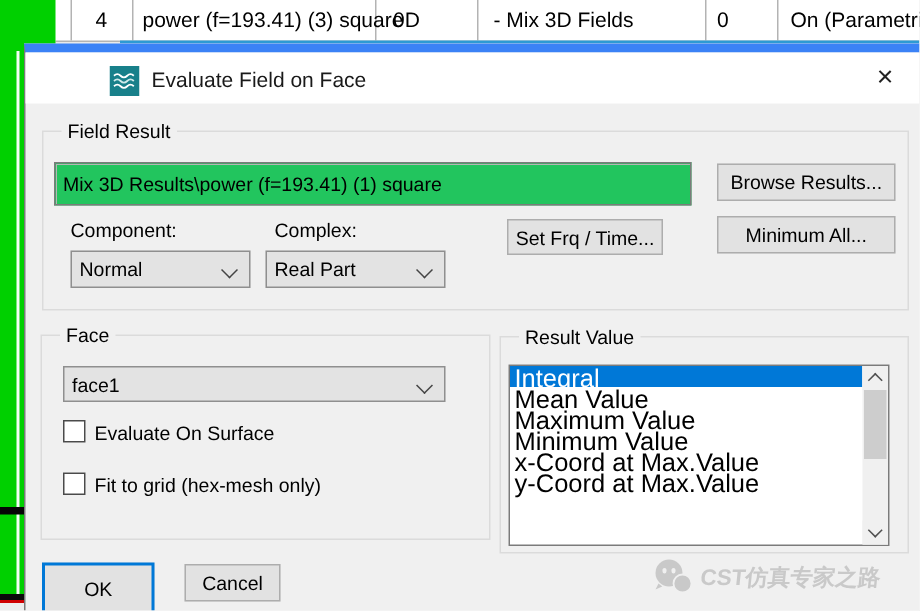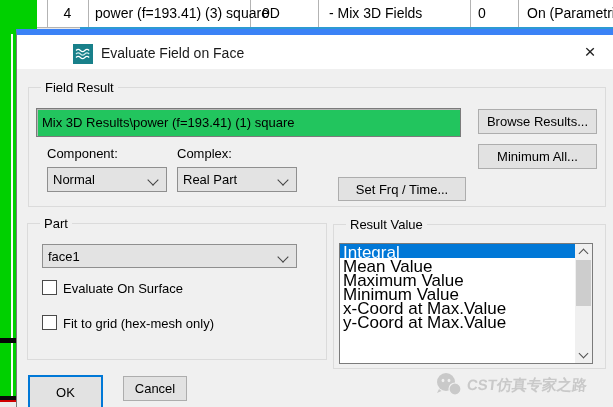--- a/index.html
+++ b/index.html
@@ -113,33 +113,33 @@
       <div class="close-btn">×</div>
     </div>
 
     <div class="fieldset" style="left:11px;top:52px;width:576px;height:118px;">
       <span class="legend">Field Result</span>
     </div>
     <input class="text-input" type="text" value="Mix 3D Results\power (f=193.41) (1) square" style="">
     <div class="btn" style="left:461px;top:74px;width:119px;height:25px;">Browse Results...</div>
     <div class="btn" style="left:461px;top:109px;width:119px;height:25px;">Minimum All...</div>
     <div class="label" style="left:30px;top:111px;">Component:</div>
-    <div class="label" style="left:160px;top:111px;text-align:right;">Complex:</div>
+    <div class="label" style="left:166px;top:111px;text-align:right;">Complex:</div>
     <div class="dropdown" style="left:30px;top:132px;width:120px;height:25px;">
       <span>Normal</span>
       <span class="chev-down"></span>
     </div>
     <div class="dropdown" style="left:160px;top:132px;width:120px;height:25px;">
       <span>Real Part</span>
       <span class="chev-down"></span>
     </div>
-    <div class="btn" style="left:321px;top:111px;width:128px;height:24px;margin-top:31px;">Set Frq / Time...</div>
+    <div class="btn" style="left:321px;top:111px;width:104px;height:24px;">Set Frq / Time...</div>
 
     <div class="fieldset" style="left:10px;top:188px;width:298px;height:135px;">
-      <span class="legend">Part</span>
+      <span class="legend">Face</span>
     </div>
     <div class="dropdown" style="left:25px;top:209px;width:255px;height:24px;">
       <span>face1</span>
       <span class="chev-down"></span>
     </div>
     <div class="checkbox" style="left:25px;top:245px;"></div>
     <div class="label" style="left:46px;top:246px;">Evaluate On Surface</div>
     <div class="checkbox" style="left:25px;top:280px;"></div>
     <div class="label" style="left:46px;top:281px;">Fit to grid (hex-mesh only)</div>
 

